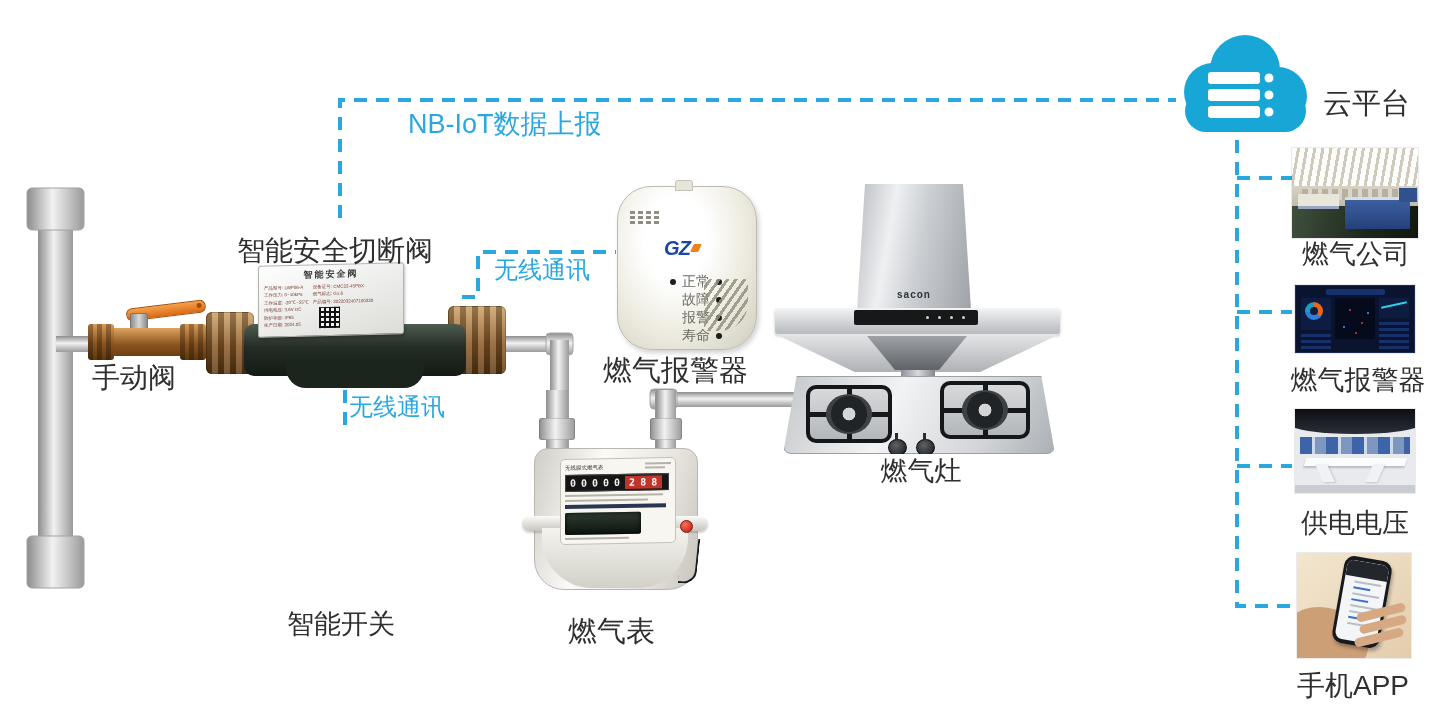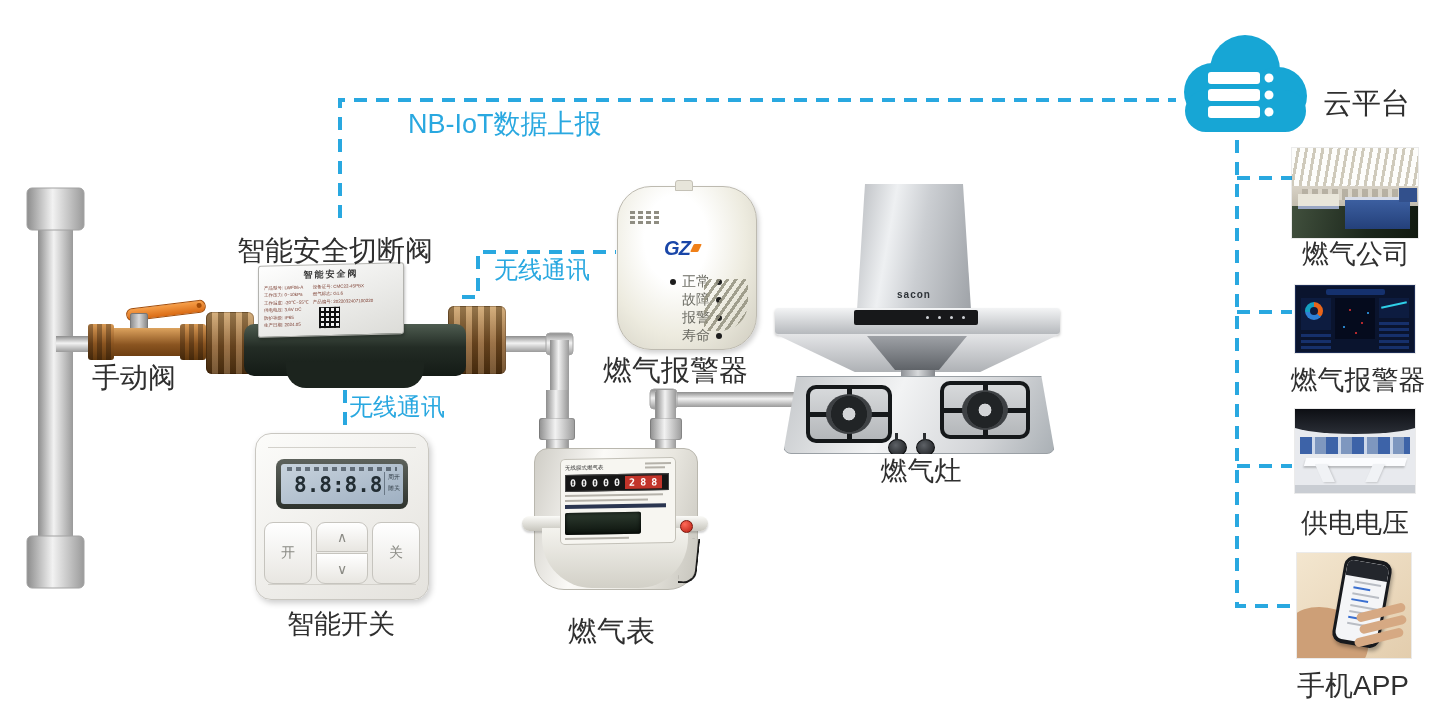--- a/index.html
+++ b/index.html
@@ -305,38 +305,20 @@
           <div class="dot"></div>
         </div>
       <div class="al-row">
           <span>寿命</span>
           <div class="dot"></div>
         </div>
     </div>
     <div class="al-grille"></div>
   </div>
 
-  <div class="sswitch">
-    <div class="sw-line" style="top:13px;"></div>
-    <div class="sw-line" style="top:150px;"></div>
-    <div class="sw-lcdframe">
-      <div class="sw-lcd">
-        <div class="sw-icons"></div>
-        <div class="sw-val">8.8:8.8</div>
-        <div class="sw-side">
-          <div>周开</div>
-          <div>随关</div>
-        </div>
-      </div>
-    </div>
-    <div class="sw-btn sw-on">开</div>
-    <div class="sw-btn sw-up">∧</div>
-    <div class="sw-btn sw-down">∨</div>
-    <div class="sw-btn sw-off">关</div>
-  </div>
 
   <div class="meter">
     <div class="mt-pipeL pipeV"></div>
     <div class="mt-pipeR pipeV"></div>
     <div class="mt-collar pipeV" style="left:19px;top:30px;width:36px;"></div>
     <div class="mt-collar pipeV" style="left:130px;top:30px;width:32px;"></div>
     <div class="mt-body"></div>
     <div class="mt-panel">
       <div class="mt-trow">
         <span class="mt-title">无线膜式燃气表</span>

